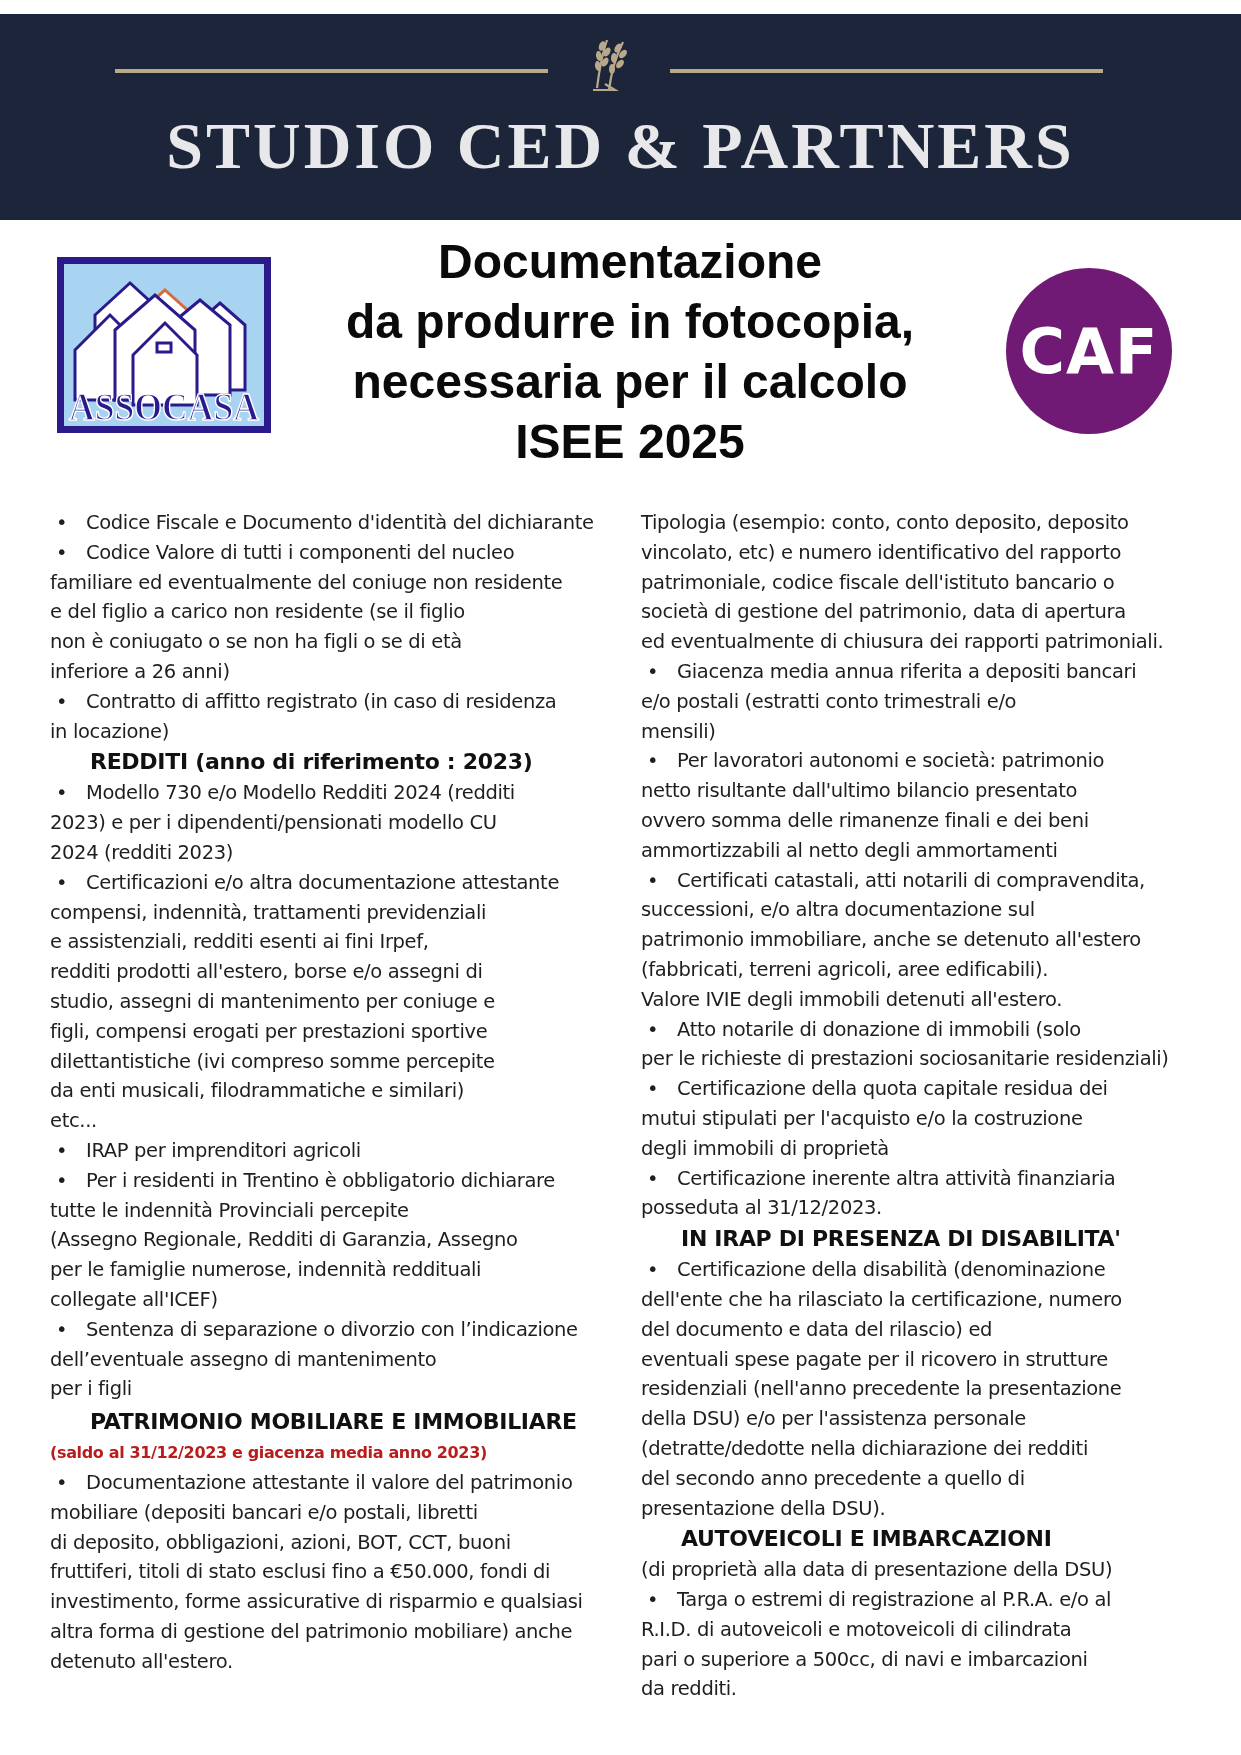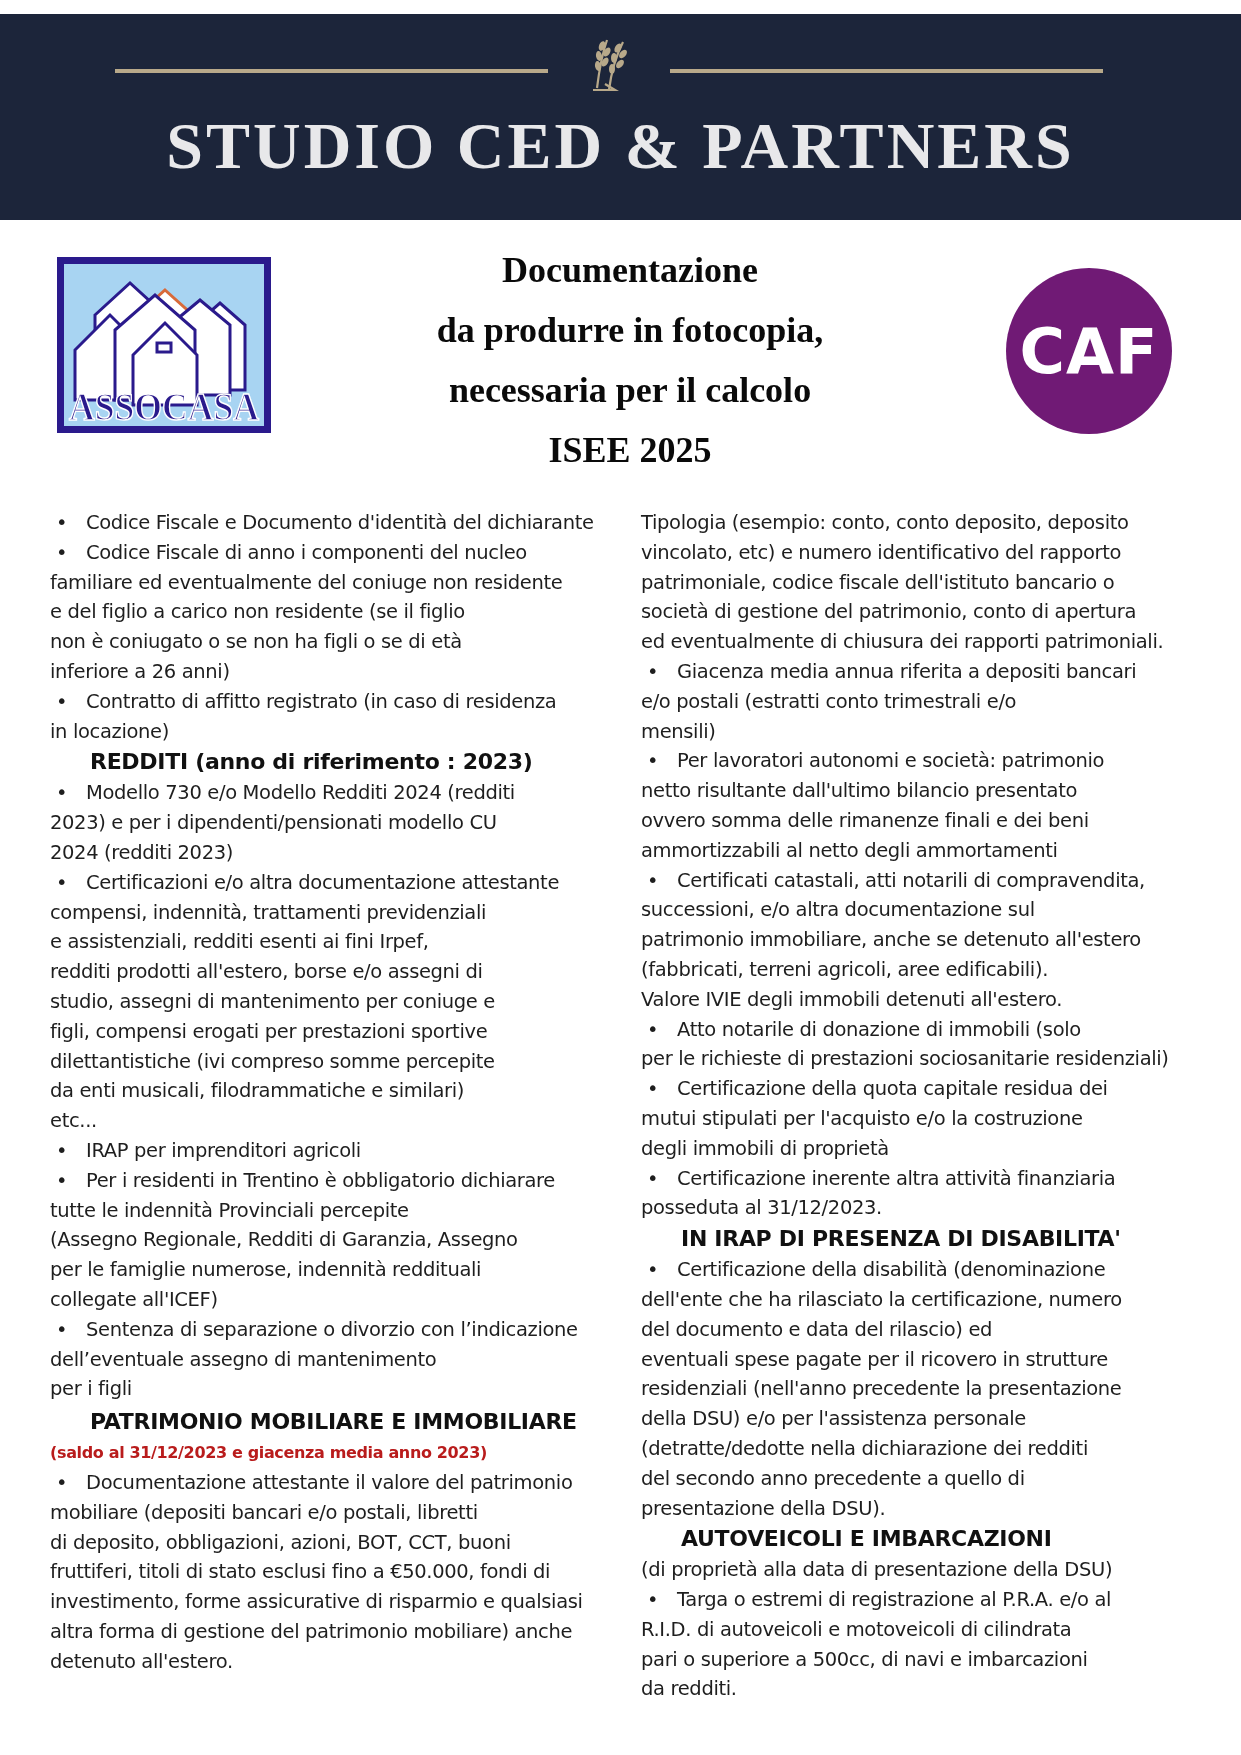--- a/index.html
+++ b/index.html
@@ -21,22 +21,22 @@
     font-family: "Liberation Serif", "DejaVu Serif", serif; font-size: 66px; font-weight: bold;
     color: #e8e8ea; letter-spacing: 3px; line-height: 80px;
   }
   .assocasa-logo { position: absolute; left: 55px; top: 255px; width: 218px; height: 180px; }
   .caf-logo {
     position: absolute; left: 1006px; top: 268px; width: 166px; height: 166px; border-radius: 50%;
     background: #701a75; color: #ffffff; display: flex; align-items: center; justify-content: center;
     font-family: "DejaVu Sans", sans-serif; font-weight: bold; font-size: 62px; letter-spacing: 1px;
   }
   .doc-title {
-    position: absolute; left: 330px; top: 240px; width: 600px; text-align: center;
-    font-family: Liberation Serif, serif; font-weight: bold; font-size: 36px; line-height: 60px; color: #0a0a0a;
+    position: absolute; left: 330px; top: 232px; width: 600px; text-align: center;
+    font-family: Liberation Sans, sans-serif; font-weight: bold; font-size: 48px; line-height: 60px; color: #0a0a0a;
     margin: 0;
   }
   .doc-title span { display: block; white-space: nowrap; }
   .col {
     position: absolute; top: 508px; font-size: 19.5px; line-height: 29.8px; color: #1e1e1e;
     font-family: "DejaVu Sans", sans-serif; letter-spacing: -0.35px;
   }
   .col.left { left: 50px; width: 580px; }
   .col.right { left: 641px; width: 580px; }
   .line { display: block; white-space: nowrap; }
@@ -103,21 +103,21 @@
 <div class="caf-logo">
   <span>CAF</span>
 </div>
 
 <div class="col left">
   <div>
       <div>
         <span class="bullet-line"><span class="bullet-dot">•</span><span>Codice Fiscale e Documento d'identità del dichiarante</span></span>
       </div>
       <div>
-        <span class="bullet-line"><span class="bullet-dot">•</span><span>Codice Fiscale di anno i componenti del nucleo</span></span>
+        <span class="bullet-line"><span class="bullet-dot">•</span><span>Codice Valore di tutti i componenti del nucleo</span></span>
         <span class="line">familiare ed eventualmente del coniuge non residente</span>
         <span class="line">e del figlio a carico non residente (se il figlio</span>
         <span class="line">non è coniugato o se non ha figli o se di età</span>
         <span class="line">inferiore a 26 anni)</span>
       </div>
       <div>
         <span class="bullet-line"><span class="bullet-dot">•</span><span>Contratto di affitto registrato (in caso di residenza</span></span>
         <span class="line">in locazione)</span>
       </div>
     </div>
@@ -168,21 +168,21 @@
         <span class="line">detenuto all'estero.</span>
       </div>
     </div>
 </div>
 
 <div class="col right">
   <div>
       <span class="line">Tipologia (esempio: conto, conto deposito, deposito</span>
       <span class="line">vincolato, etc) e numero identificativo del rapporto</span>
       <span class="line">patrimoniale, codice fiscale dell'istituto bancario o</span>
-      <span class="line">società di gestione del patrimonio, conto di apertura</span>
+      <span class="line">società di gestione del patrimonio, data di apertura</span>
       <span class="line">ed eventualmente di chiusura dei rapporti patrimoniali.</span>
     </div>
   <div>
       <div>
         <span class="bullet-line"><span class="bullet-dot">•</span><span>Giacenza media annua riferita a depositi bancari</span></span>
         <span class="line">e/o postali (estratti conto trimestrali e/o</span>
         <span class="line">mensili)</span>
       </div>
       <div>
         <span class="bullet-line"><span class="bullet-dot">•</span><span>Per lavoratori autonomi e società: patrimonio</span></span>

